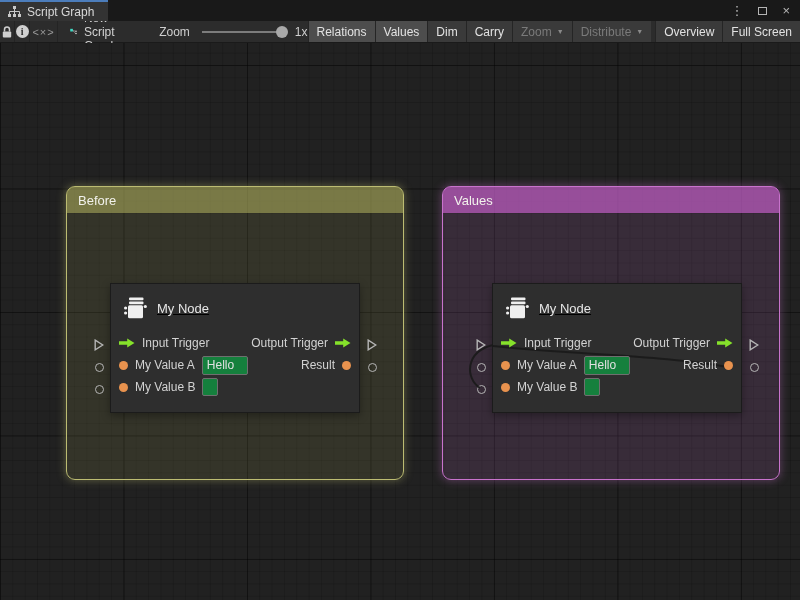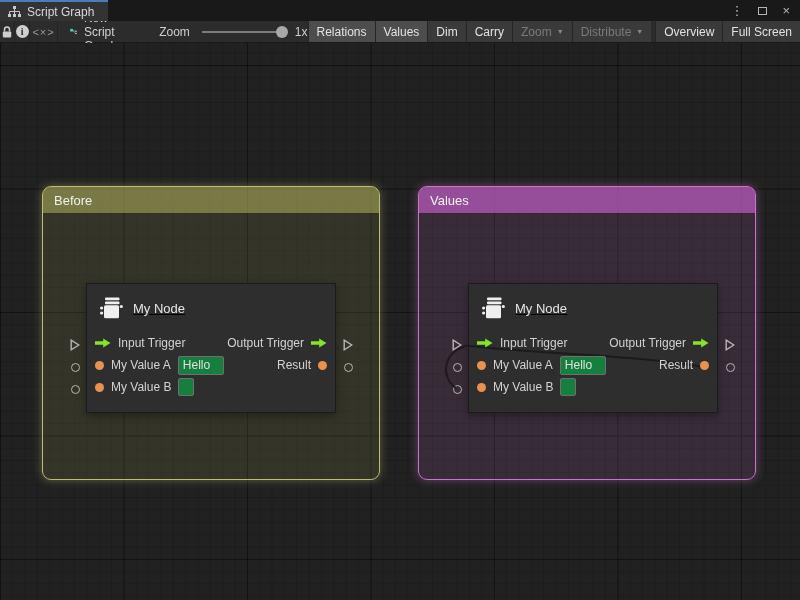--- a/index.html
+++ b/index.html
@@ -44,21 +44,21 @@
   .canvas{position:absolute;top:43px;left:0;width:800px;height:557px;background-color:#212121;
     background-image:
       linear-gradient(rgba(0,0,0,0.38) 1px, transparent 1px),
       linear-gradient(90deg, rgba(0,0,0,0.38) 1px, transparent 1px),
       linear-gradient(rgba(0,0,0,0.14) 1px, transparent 1px),
       linear-gradient(90deg, rgba(0,0,0,0.14) 1px, transparent 1px);
     background-size:123.5px 123.5px,123.5px 123.5px,12.35px 12.35px,12.35px 12.35px;
     background-position:0 22px,0 0,0 22px,0 0;}
 
   
-  .group{position:absolute;width:338px;height:294px;border-radius:9px;box-sizing:border-box;}
+  .group{position:absolute;width:338px;height:294px;border-radius:9px;box-sizing:border-box;margin-left:24px;}
   .group.before{left:42px;top:143px;background:rgba(188,188,100,0.13);
       border:1.5px solid #bcbc72;box-shadow:0 0 8px 1px rgba(188,188,114,0.35);}
   .group.after{left:418px;top:143px;background:rgba(200,110,205,0.14);
       border:1.5px solid #c873cc;box-shadow:0 0 8px 1px rgba(200,115,204,0.35);}
   .group-header{position:absolute;top:0;left:0;right:0;height:26px;border-radius:7px 7px 0 0;
       display:flex;align-items:center;padding-left:11px;font-size:13px;color:#f2f2ec;}
   .group.before .group-header{background:rgba(190,190,100,0.5);}
   .group.after  .group-header{background:rgba(210,100,215,0.62);}
 
   

